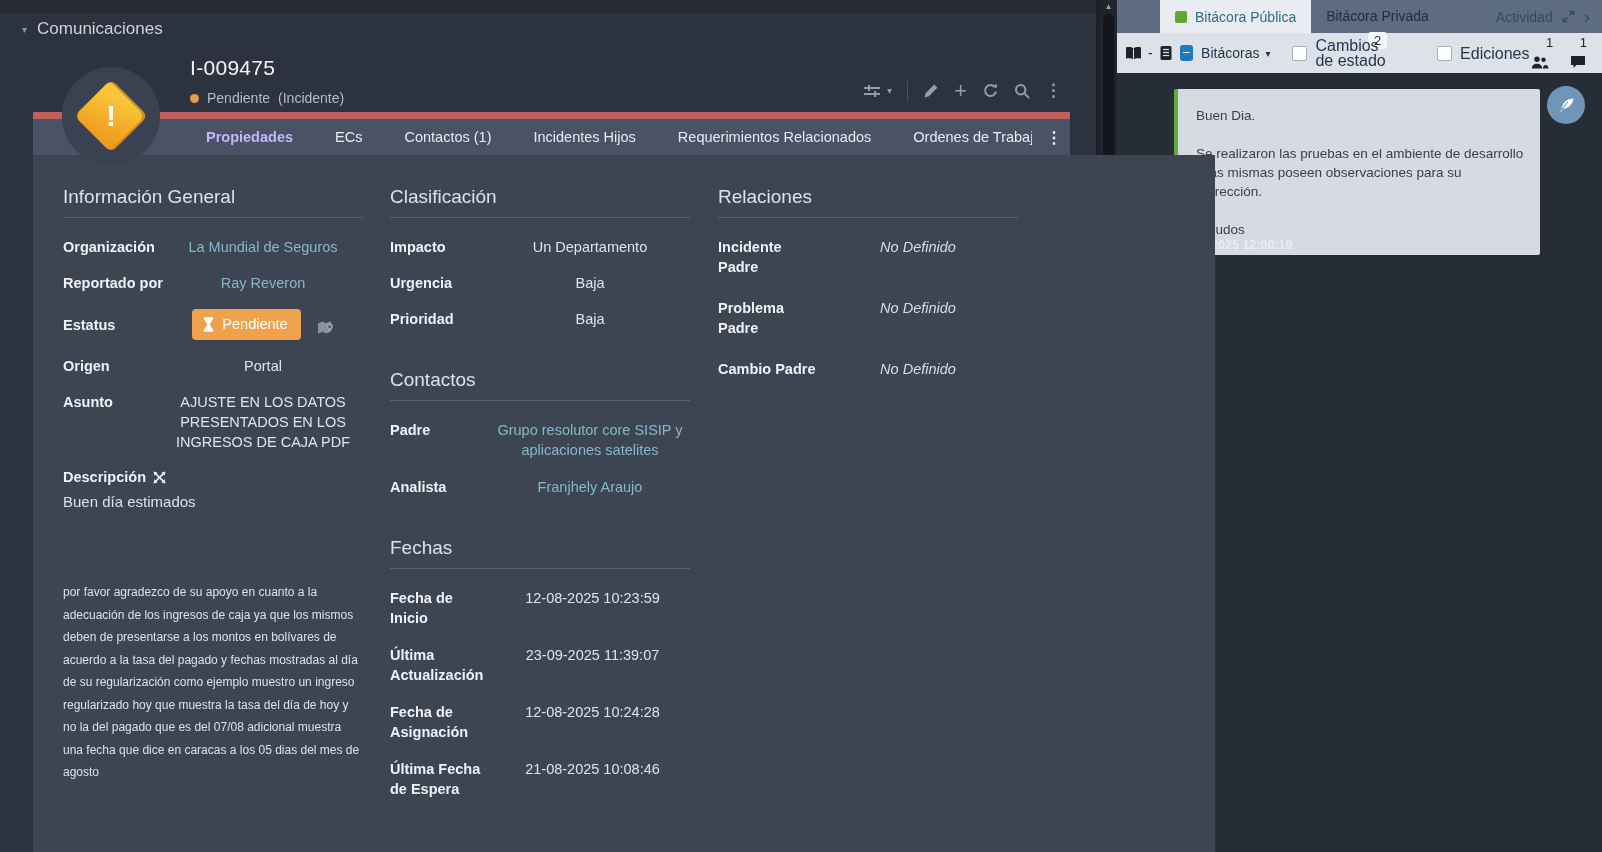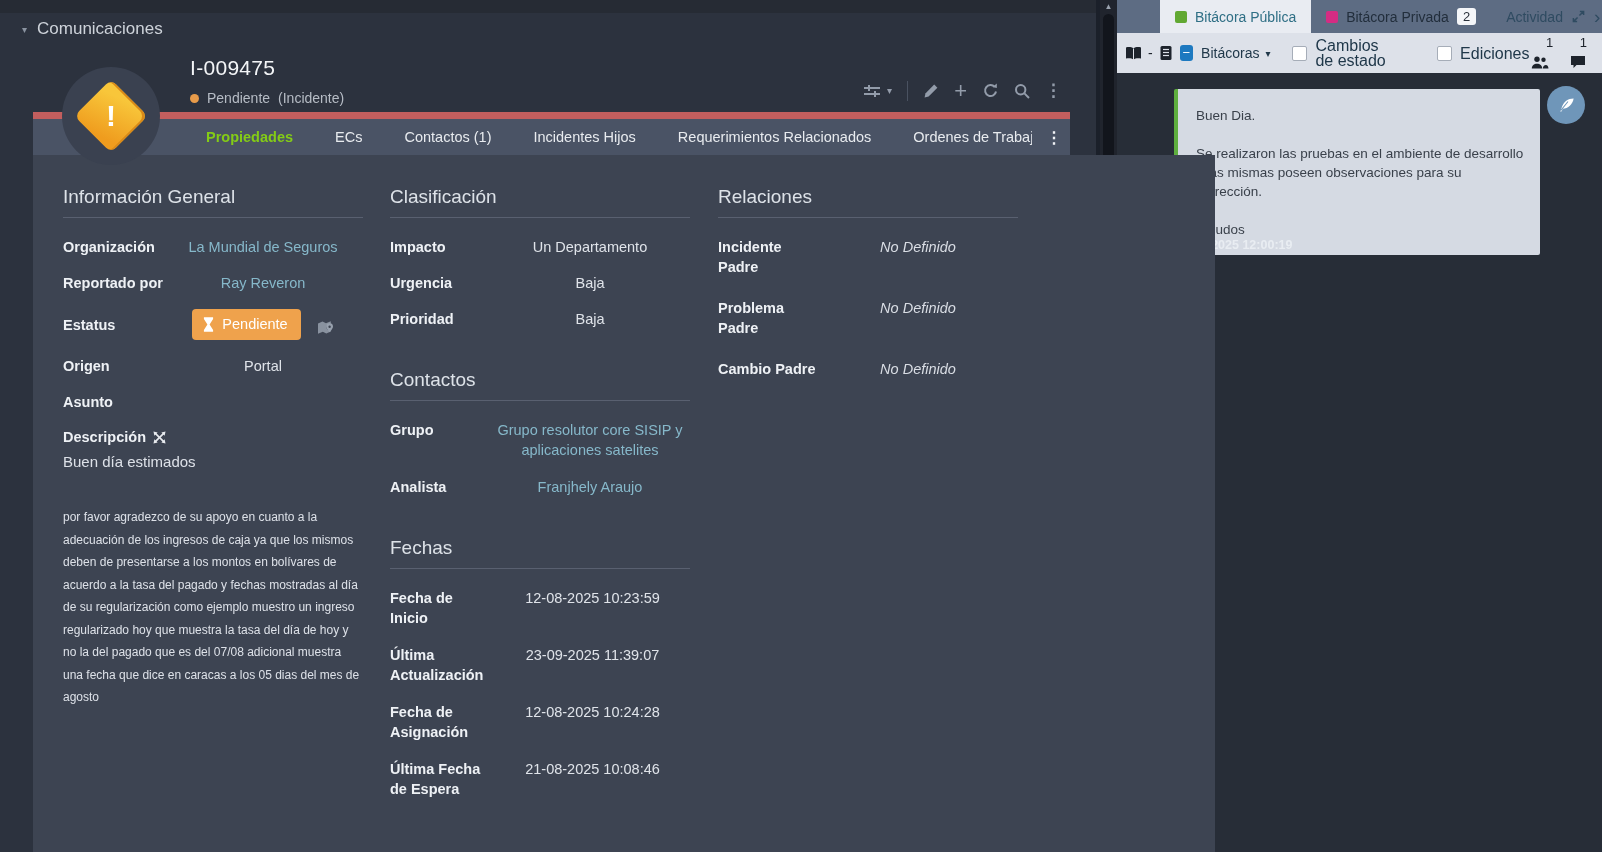--- a/index.html
+++ b/index.html
@@ -24,56 +24,56 @@
   .title-toolbar { right:540px; top:80px; display:flex; align-items:center; gap:15px; color:#939caa; }
   .title-toolbar .ticon { display:flex; align-items:center; cursor:pointer; }
   .tt-divider { width:1px; height:20px; background:#4a5261; }
   .tt-caret { font-size:10px; color:#939caa; margin-left:-9px; }
   .tt-plus { font-size:22px; line-height:16px; font-weight:400; }
   .tt-kebab { font-size:17px; font-weight:bold; letter-spacing:0; }
 
   
   .tabbar { left:33px; top:112px; width:1037px; height:43px; background:#4a5365; border-top:7px solid #c25e5e; display:flex; align-items:center; padding-left:152px; font-size:14.5px; color:#e8ebef; z-index:4; }
   .tab { padding:0 21px; white-space:nowrap; cursor:pointer; }
-  .tab.active { color:#84cc16; font-weight:bold; }
+  .tab.active { color:#c4b5fd; font-weight:bold; }
   .tab.clipped { max-width:140px; overflow:hidden; padding-right:0; }
   .tab-kebab { margin-left:auto; padding:0 8px 0 2px; color:#f0f2f5; font-size:16px; font-weight:bold; cursor:pointer; }
 
   
   .card { left:33px; top:155px; width:1182px; height:697px; background:#3d4452; z-index:1; }
   .col { position:absolute; top:0; width:300px; }
   .col1 { left:30px; } .col2 { left:357px; } .col3 { left:685px; }
   h2.sec { margin-top:31px; font-size:19px; font-weight:400; color:#dde2e8; padding-bottom:9px; border-bottom:1px solid #596070; margin-bottom:19px; }
   .frow { display:grid; grid-template-columns:100px 1fr; margin-bottom:16px; font-size:14.5px; line-height:20px; }
   .frow.wlbl { grid-template-columns:105px 1fr; }
   .frow.sp { margin-bottom:17px; }
   .lbl { font-weight:bold; color:#eef1f5; padding-right:0; }
   .val { color:#dfe3e9;text-align:center; }
   .val.link { color:#86b8ca; cursor:pointer; }
   .val.italic { font-style:italic; color:#d9dde4; }
   .status-badge { display:inline-flex; align-items:center; gap:8px; background:#efa24c; color:#fff; border-radius:4px; padding:5px 13px 6px 11px; font-size:14.5px; cursor:pointer; }
   .map-icon { margin-left:12px; color:#97a0ad; display:inline-flex; vertical-align:middle; cursor:pointer; }
   .desc-label-row { display:flex; align-items:center; gap:7px; margin-top:2px; margin-bottom:6px; }
   .desc-label-row .lbl { padding-right:0; }
   .expand-icon { color:#e8ebef; display:inline-flex; cursor:pointer; }
-  .desc-greeting { font-size:15px; color:#dde1e8; line-height:22px; margin-bottom:33px; }
+  .desc-greeting { font-size:15px; color:#dde1e8; line-height:22px; margin-bottom:68px; }
   .desc-body { font-size:12px; color:#dde1e8; line-height:22.5px; }
 
   
   .vscroll { left:1100px; top:0; width:17px; height:852px; background:#20242d; }
   .vscroll .arrow { position:absolute; left:0; width:17px; text-align:center; color:#9aa2ae; font-size:8px; cursor:pointer; }
   .vscroll .thumb { position:absolute; left:3px; top:14px; width:11px; height:565px; border-radius:6px; background:#12151c; cursor:pointer; }
   .panel-divider { left:1096px; top:0; width:4px; height:852px; background:#1b202a; }
 
   
   .rpanel { left:1117px; top:0; width:485px; height:852px; background:#272d37; }
   .rtabs { display:flex; align-items:stretch; height:33px; background:#5d6c83; padding-left:43px; font-size:14px; }
   .rtab { display:flex; align-items:center; gap:8px; padding:0 15px; cursor:pointer; white-space:nowrap; }
   .rtab.active { background:#e9ecf2; color:#2f6f85; }
-  .rtab.privada { color:#222e3c; }
+  .rtab.privada { color:#222e3c;flex-direction:column; }
   .rtab.actividad { margin-left:auto; color:#2f4b61; gap:9px; padding-right:12px; }
   .logsq { width:12px; height:12px; border-radius:2px; }
   .logsq.green { background:#61a832; }
   .logsq.pink { background:#d52c83; }
   .count-badge { background:#f4f6f9; color:#2a313b; border-radius:3px; font-size:13px; padding:1px 6px; }
   .rchevron { font-size:19px; color:#2f4b61; line-height:14px; }
   .expand-sm { color:#2f4b61; display:inline-flex; }
 
   .rtoolbar { display:flex; align-items:center; height:40px; background:#dde1e9; padding:0 12px 0 7px; color:#20384a; font-size:14px; }
   .rtoolbar .itm { display:flex; align-items:center; cursor:pointer; }
@@ -195,20 +195,21 @@
       </div>
     </div>
 
     <div class="frow">
       <div class="lbl">Origen</div>
       <div class="val">Portal</div>
     </div>
 
     <div class="frow sp">
       <div class="lbl">Asunto</div>
+      <div class="val">AJUSTE EN LOS DATOS PRESENTADOS EN LOS INGRESOS DE CAJA PDF</div>
     </div>
 
     <div class="desc-label-row">
       <span class="lbl" style="font-size:14.5px">Descripción</span>
       <span class="expand-icon">
         <svg width="13" height="13" viewBox="0 0 14 14" fill="none" stroke="currentColor" stroke-width="1.8">
           <line x1="2.5" y1="2.5" x2="11.5" y2="11.5"></line>
             <line x1="11.5" y1="2.5" x2="2.5" y2="11.5"></line>
           <polygon points="0.5,0.5 5,1.5 1.5,5" fill="currentColor" stroke="none"></polygon>
           <polygon points="13.5,13.5 9,12.5 12.5,9" fill="currentColor" stroke="none"></polygon>
@@ -233,21 +234,21 @@
       <div class="lbl">Urgencia</div>
       <div class="val">Baja</div>
     </div>
     <div class="frow">
       <div class="lbl">Prioridad</div>
       <div class="val">Baja</div>
     </div>
 
     <h2 class="sec" style="margin-top:40px">Contactos</h2>
     <div class="frow sp">
-      <div class="lbl">Grupo</div>
+      <div class="lbl">Padre</div>
       <div class="val link">Grupo resolutor core SISIP y aplicaciones satelites</div>
     </div>
     <div class="frow">
       <div class="lbl">Analista</div>
       <div class="val link">Franjhely Araujo</div>
     </div>
 
     <h2 class="sec" style="margin-top:40px">Fechas</h2>
     <div class="frow wlbl sp">
       <div class="lbl" style="padding-right:20px">Fecha de Inicio</div>

